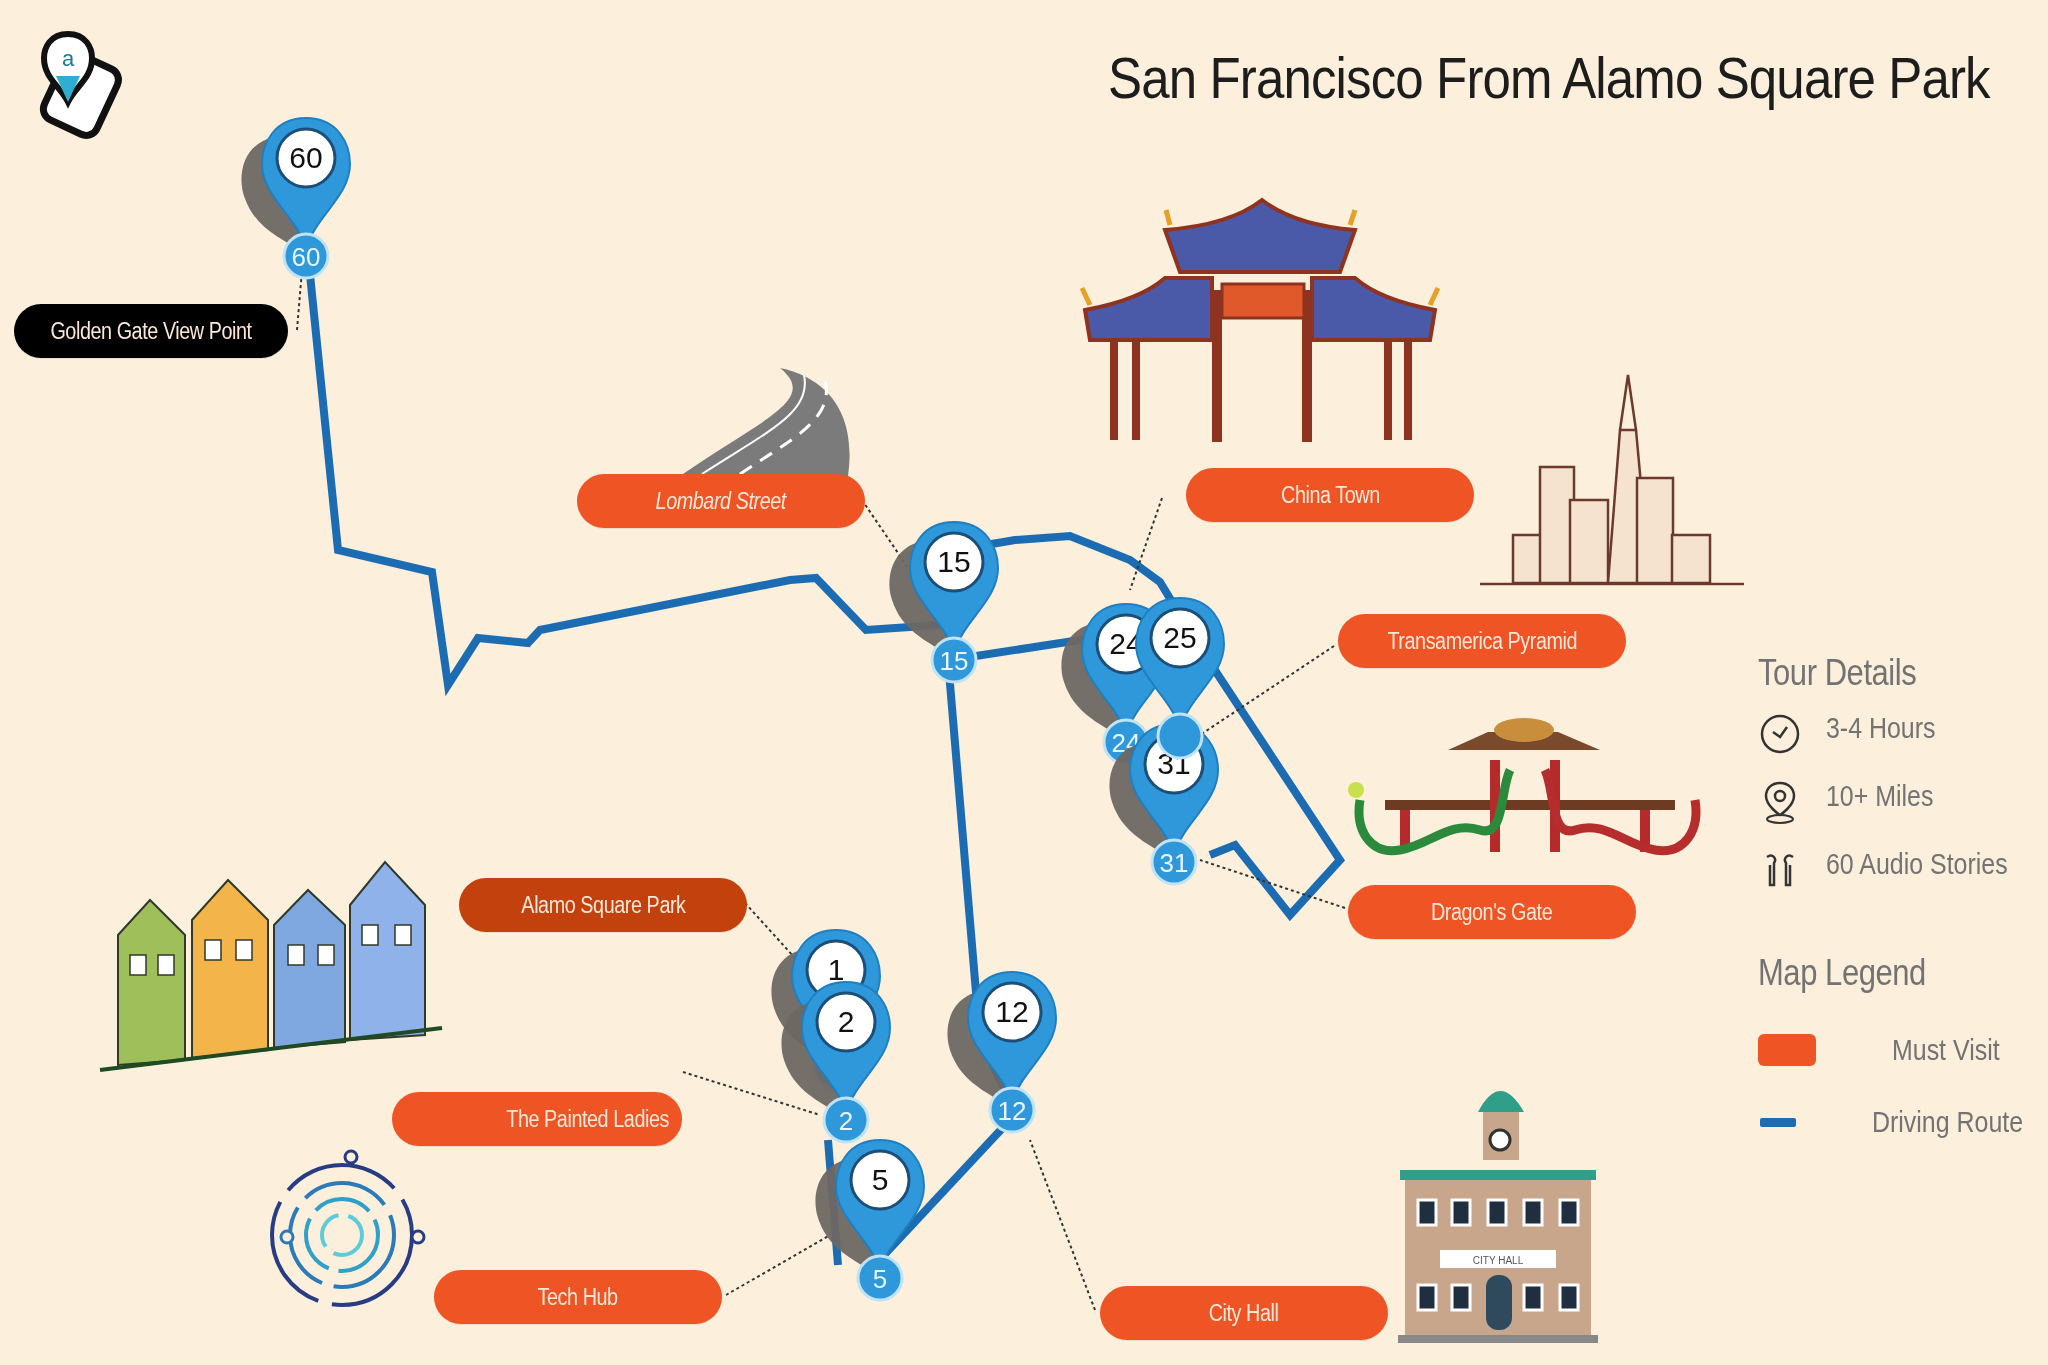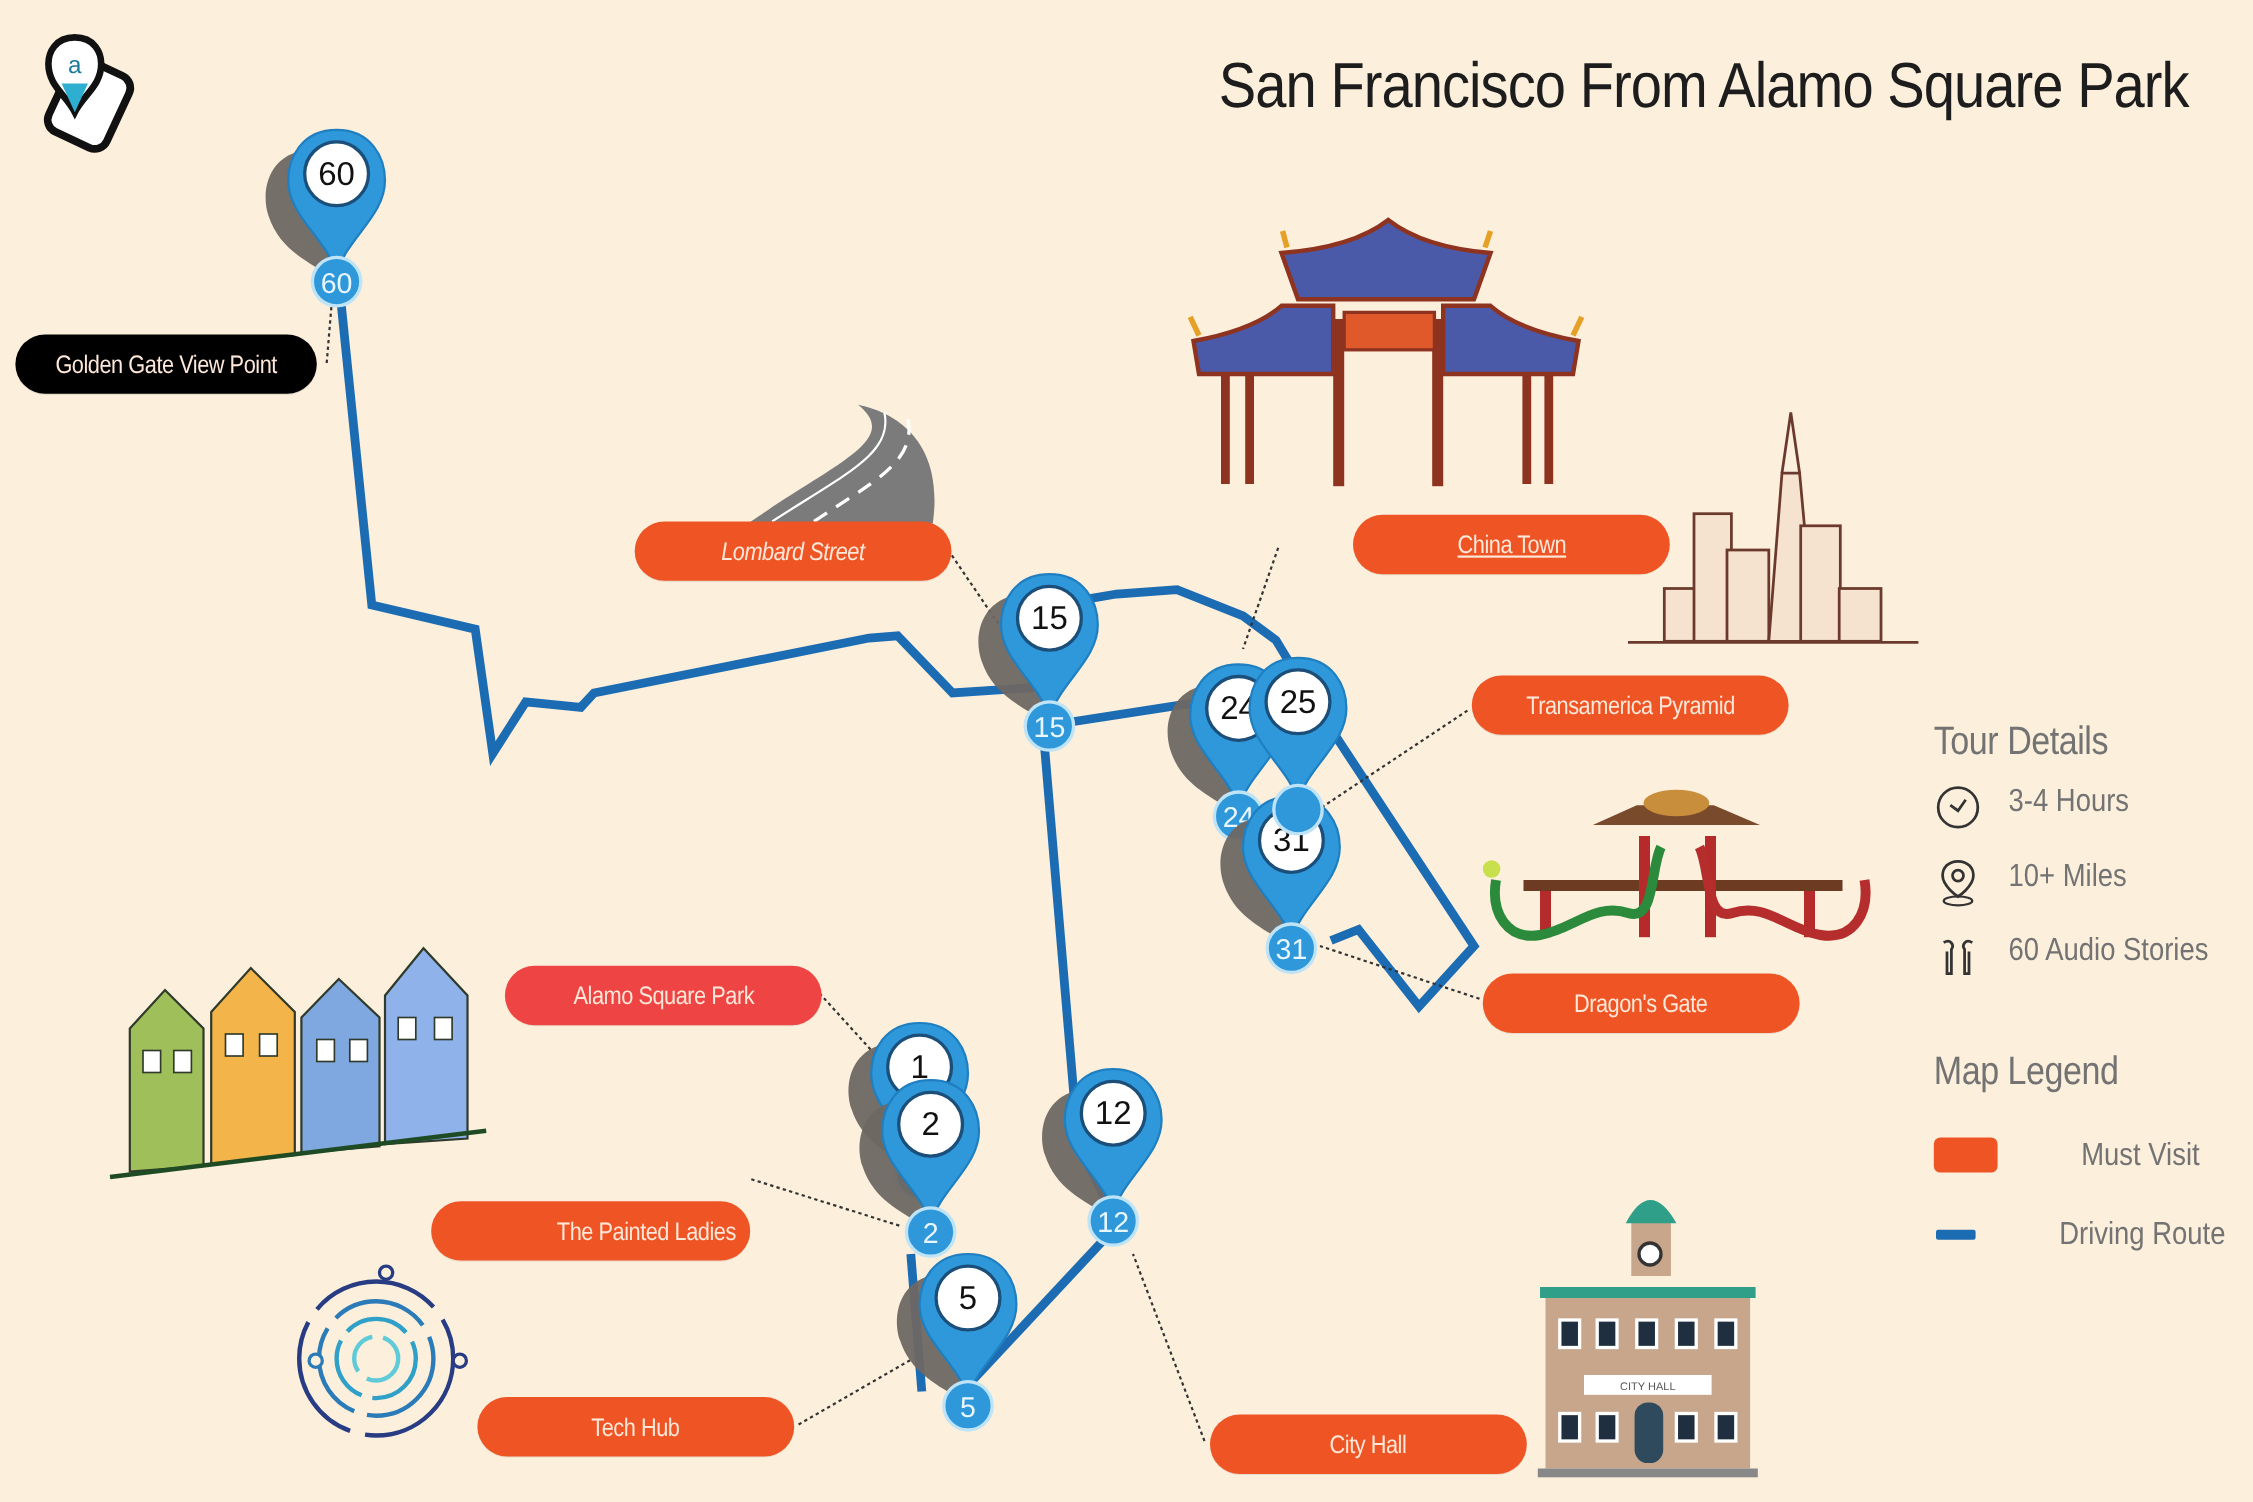--- a/index.html
+++ b/index.html
@@ -2,21 +2,21 @@
 <html><head>
 <meta charset="utf-8">
 <style>
   html,body{margin:0;padding:0;}
   body{width:2048px;height:1365px;background:#fcefdc;overflow:hidden;position:relative;font-family:"Liberation Sans","DejaVu Sans",sans-serif;}
   #map{position:absolute;left:0;top:0;width:2048px;height:1365px;}
   .title{position:absolute;left:1108px;top:44px;font-size:58px;color:#1d1d1d;letter-spacing:-1px;transform:scaleX(0.88);transform-origin:left top;white-space:nowrap;font-family:"Liberation Sans",sans-serif;}
   .pill{position:absolute;height:54px;border-radius:27px;color:#fde7d8;font-size:23px;display:flex;align-items:center;justify-content:center;white-space:nowrap;box-shadow:0 1px 0 rgba(0,0,0,0.08);}
   .pill span{transform:scaleX(0.86);display:inline-block;letter-spacing:-0.5px;}
   .pill.must{background:#ef5424;}
-  .pill.start{background:#ef4444;}
+  .pill.start{background:#c2410c;}
   .pill.end{background:#000000;}
   .panel{position:absolute;left:1758px;top:652px;width:290px;color:#737373;}
   .panel h3{margin:0;font-weight:normal;font-size:36px;transform:scaleX(0.86);transform-origin:left;letter-spacing:-0.5px;white-space:nowrap;}
   .detail{display:flex;align-items:flex-start;height:68px;}
   .detail .ico{width:44px;height:44px;margin-right:24px;display:flex;align-items:center;justify-content:center;}
   .detail .txt{font-size:29px;transform:scaleX(0.86);transform-origin:left;white-space:nowrap;}
   .legend-row{display:flex;align-items:center;height:72px;gap:48px;}
   .swatch{width:58px;height:32px;border-radius:6px;margin-right:28px;}
   .legend-row .txt{font-size:29px;transform:scaleX(0.86);transform-origin:left;white-space:nowrap;}
   .route-swatch{width:62px;height:9px;background:#1c6cb3;border-radius:2px;margin-right:28px;margin-left:2px;}
@@ -218,21 +218,21 @@
 </svg>
 
 <div class="title">San Francisco From Alamo Square Park</div>
 
 <div class="pill end" style="left:14px;top:304px;width:274px;">
     <span>Golden Gate View Point</span>
   </div>
 <div class="pill must" style="left:577px;top:474px;width:288px;font-style:italic;">
     <span>Lombard Street</span>
   </div>
-<div class="pill must" style="left:1230px;top:468px;width:288px;text-decoration:underline;">
+<div class="pill must" style="left:1186px;top:468px;width:288px;">
     <span>China Town</span>
   </div>
 <div class="pill must" style="left:1338px;top:614px;width:288px;">
     <span>Transamerica Pyramid</span>
   </div>
 <div class="pill must" style="left:1348px;top:885px;width:288px;">
     <span>Dragon's Gate</span>
   </div>
 <div class="pill start" style="left:459px;top:878px;width:288px;">
     <span>Alamo Square Park</span>

